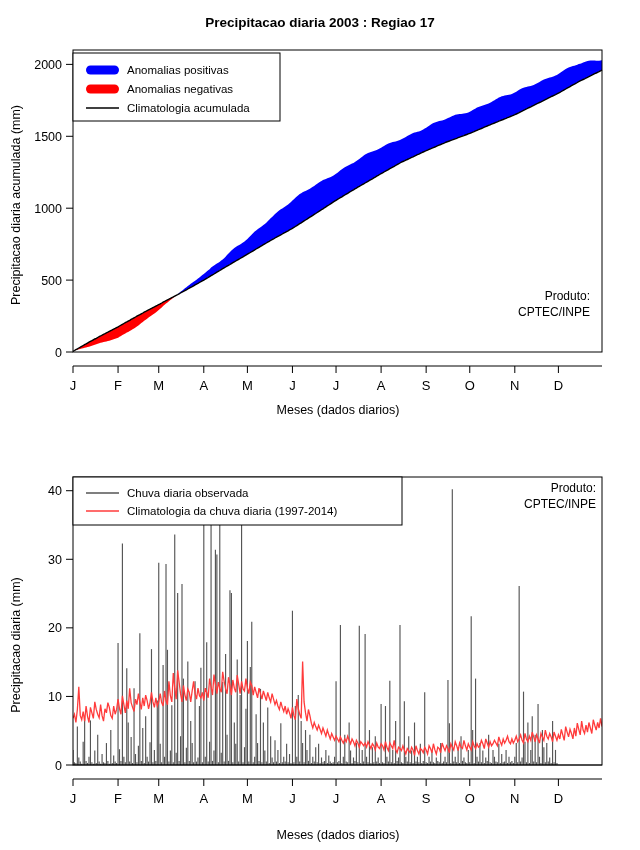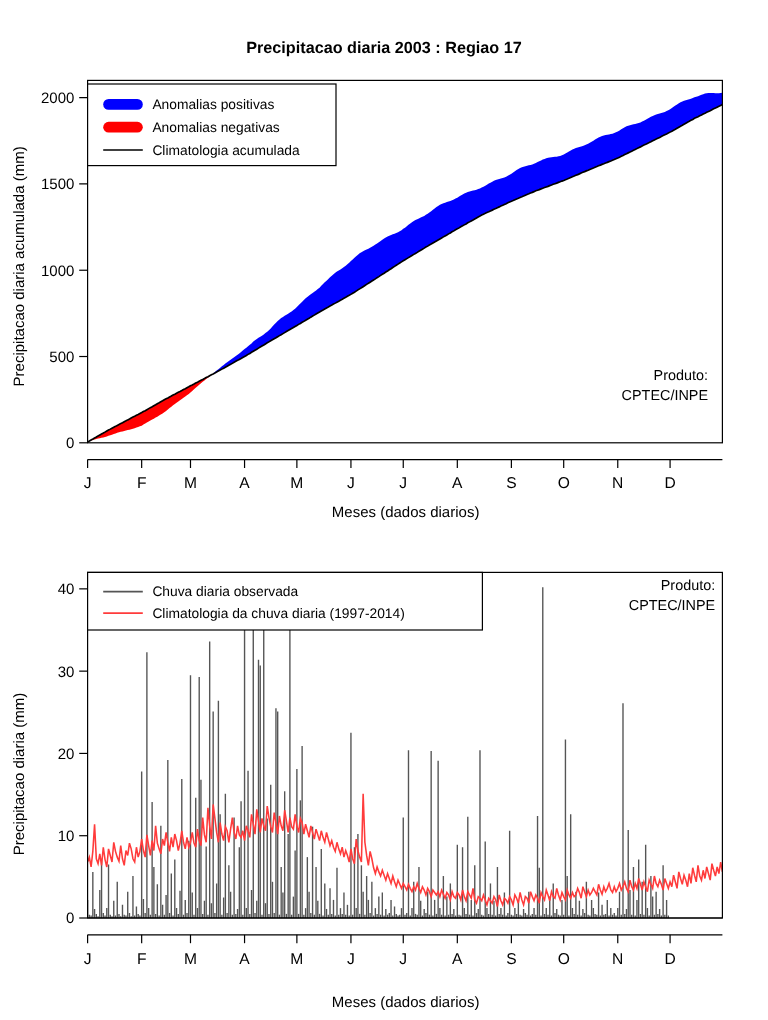--- a/index.html
+++ b/index.html
@@ -13,21 +13,21 @@
     position: relative;
     font-family: "Liberation Sans", sans-serif;
     color: #000000;
     overflow: hidden;
   }
   .panel {
     position: absolute;
     left: 0;
     width: 640px;
   }
-  #panel-top { top: 17px; height: 430px; }
+  #panel-top { top: 0; height: 430px; }
   #panel-bottom { top: 430px; height: 420px; }
 
   svg { display: block; }
 
   .chart-title {
     font-size: 13.5px;
     font-weight: bold;
     font-family: "Liberation Sans", sans-serif;
   }
   .axis-title {

